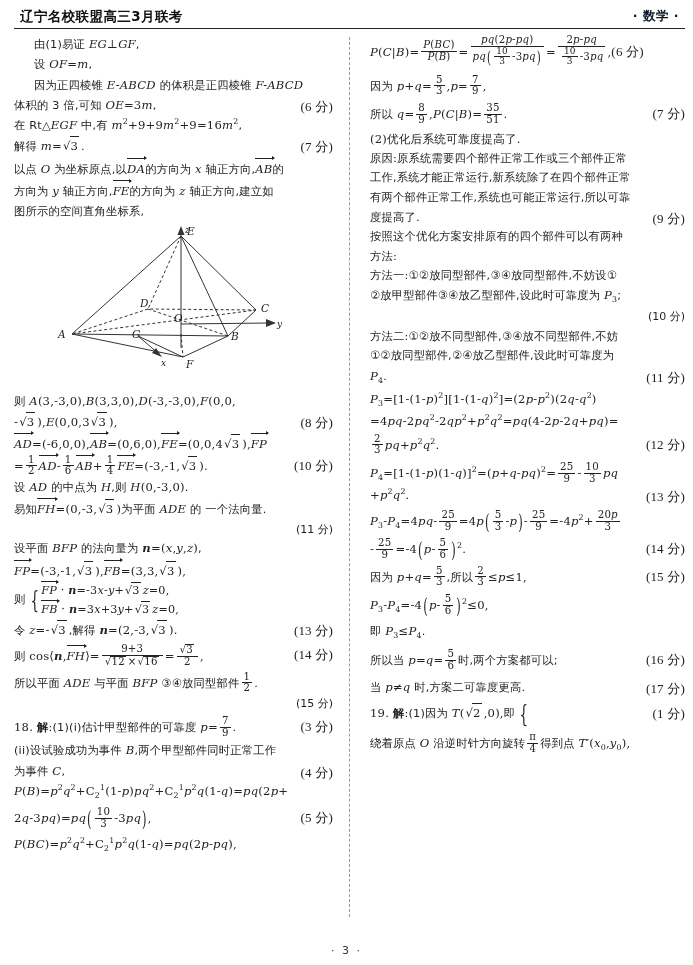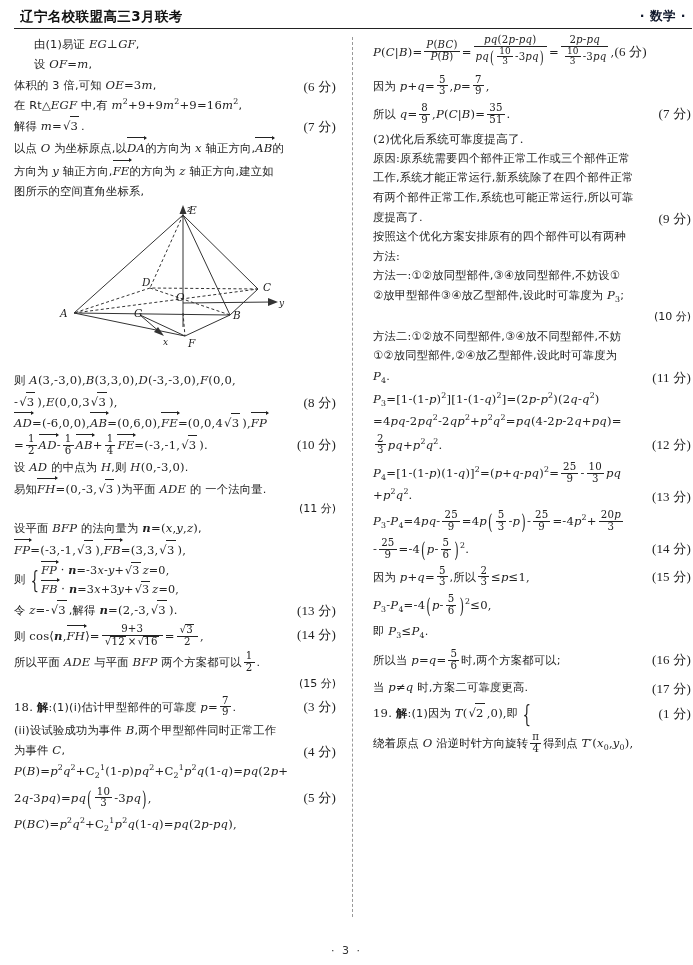--- a/index.html
+++ b/index.html
@@ -13,21 +13,21 @@
     font-family: "DejaVu Serif", "Liberation Serif", serif;
     color: #1c1c1c;
     position: relative;
     overflow: hidden;
   }
   .page {
     width: 693px;
     height: 965px;
     position: relative;
     box-sizing: border-box;
-    padding: 8px 1px 0 14px;
+    padding: 8px 8px 0 14px;
   }
   
   .header {
     display: flex;
     align-items: flex-end;
     justify-content: space-between;
     padding: 0 6px 2px 6px;
     border-bottom: 1.6px solid #222;
     margin-bottom: 6px;
   }
@@ -198,20 +198,23 @@
     <div class="col col-left">
 
       <div class="line indent">
         <span class="cn">由(1)易证 </span><span class="mi">EG</span><span class="mn">⊥</span><span class="mi">GF</span><span class="cn">,</span>
       </div>
 
       <div class="line indent">
         <span class="cn">设 </span><span class="mi">OF</span><span class="mn">=</span><span class="mi">m</span><span class="cn">,</span>
       </div>
 
+      <div class="line indent">
+        <span class="cn">因为正四棱锥 </span><span class="mi">E-ABCD</span><span class="cn"> 的体积是正四棱锥 </span><span class="mi">F-ABCD</span>
+      </div>
 
       <div class="line">
         <span class="score">(6 分)</span>
         <span class="cn">体积的 3 倍,可知 </span><span class="mi">OE</span><span class="mn">=3</span><span class="mi">m</span><span class="cn">,</span>
       </div>
 
       <div class="line">
         <span class="cn">在 Rt△</span><span class="mi">EGF</span><span class="cn"> 中,有 </span><span class="mi">m</span><sup>2</sup><span class="mn">+9+9</span><span class="mi">m</span><sup>2</sup><span class="mn">+9=16</span><span class="mi">m</span><sup>2</sup><span class="cn">,</span>
       </div>
 
@@ -331,21 +334,21 @@
         <span class="score">(13 分)</span>
         <span class="cn">令 </span><span class="mi">z</span><span class="mn">=-</span><span class="sqrt"><span>3</span></span><span class="cn">,解得 </span><span class="mi bold">n</span><span class="mn">=(2,-3,</span><span class="sqrt"><span>3</span></span><span class="mn">).</span>
       </div>
 
       <div class="line" style="margin-top:4px;">
         <span class="score">(14 分)</span>
         <span class="cn">则 </span><span class="mn">cos⟨</span><span class="mi bold">n</span><span class="mn">,</span><span class="vec mi">FH</span><span class="mn">⟩=</span><span class="frac"><span class="num">9+3</span><span class="den"><span class="sqrt"><span>12</span></span>×<span class="sqrt"><span>16</span></span></span></span><span class="mn">=</span><span class="frac"><span class="num"><span class="sqrt"><span>3</span></span></span><span class="den">2</span></span><span class="mn">,</span>
       </div>
 
       <div class="line" style="margin-top:4px;">
-        <span class="cn">所以平面 </span><span class="mi">ADE</span><span class="cn"> 与平面 </span><span class="mi">BFP</span><span class="cn"> 两个方案都可以</span><span class="frac"><span class="num">1</span><span class="den">2</span></span><span class="cn">.</span>
+        <span class="cn">所以平面 </span><span class="mi">ADE</span><span class="cn"> 与平面 </span><span class="mi">BFP</span><span class="cn"> ③④放同型部件</span><span class="frac"><span class="num">1</span><span class="den">2</span></span><span class="cn">.</span>
       </div>
       <div class="score-line">(15 分)</div>
 
       <div class="line" style="margin-top:3px;">
         <span class="score">(3 分)</span>
         <span class="mn">18. </span><span class="cn bold">解</span><span class="cn">:(1)(i)估计甲型部件的可靠度 </span><span class="mi">p</span><span class="mn">=</span><span class="frac"><span class="num">7</span><span class="den">9</span></span><span class="cn">.</span>
       </div>
 
       <div class="line" style="margin-top:3px;">
         <span class="cn">(ii)设试验成功为事件 </span><span class="mi">B</span><span class="cn">,两个甲型部件同时正常工作</span>

